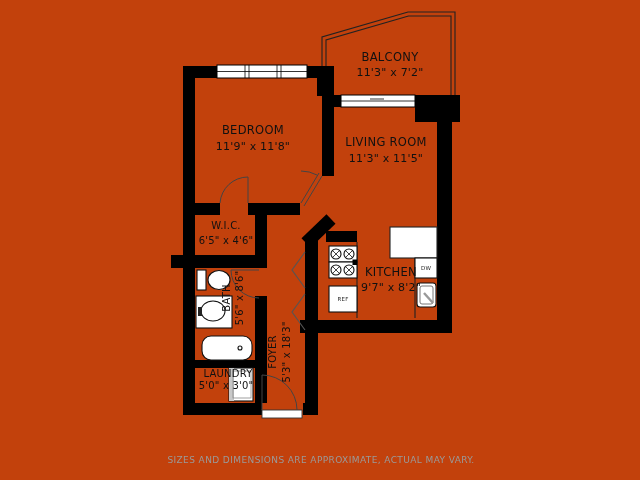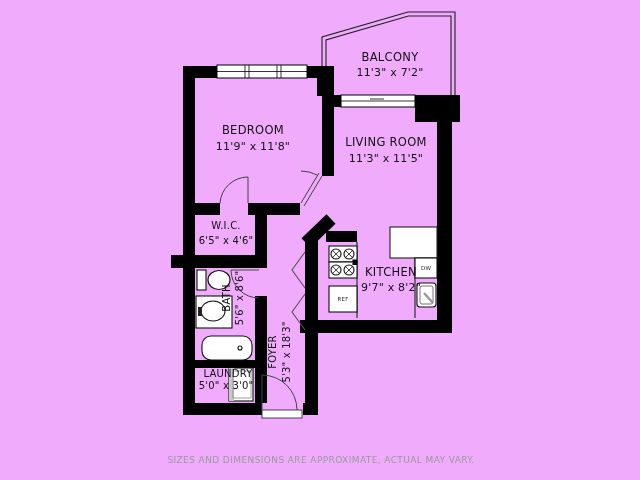--- a/index.html
+++ b/index.html
@@ -1,16 +1,16 @@
 <!DOCTYPE html>
 <html><head>
 <meta charset="utf-8">
 <style>
   html,body{margin:0;padding:0;background:#ffffff;}
-  #stage{position:relative;width:640px;height:480px;background:#f0abfc;overflow:hidden;
+  #stage{position:relative;width:640px;height:480px;background:#c2410c;overflow:hidden;
          font-family:"DejaVu Sans","Liberation Sans",sans-serif;}
   svg{position:absolute;left:0;top:0;}
   .room-name{font-size:11.5px;fill:#111;letter-spacing:.3px;}
   .room-dims{font-size:11px;fill:#111;letter-spacing:.2px;}
   .room-name-sm{font-size:10px;fill:#111;letter-spacing:.2px;}
   .room-dims-sm{font-size:10px;fill:#111;letter-spacing:.2px;}
   .fixture-label{font-size:5.5px;fill:#222;letter-spacing:.2px;}
   .disclaimer{font-size:9px;fill:#9a9a9a;letter-spacing:.4px;}
   text{text-anchor:middle;}
   .wall{fill:#000;}

